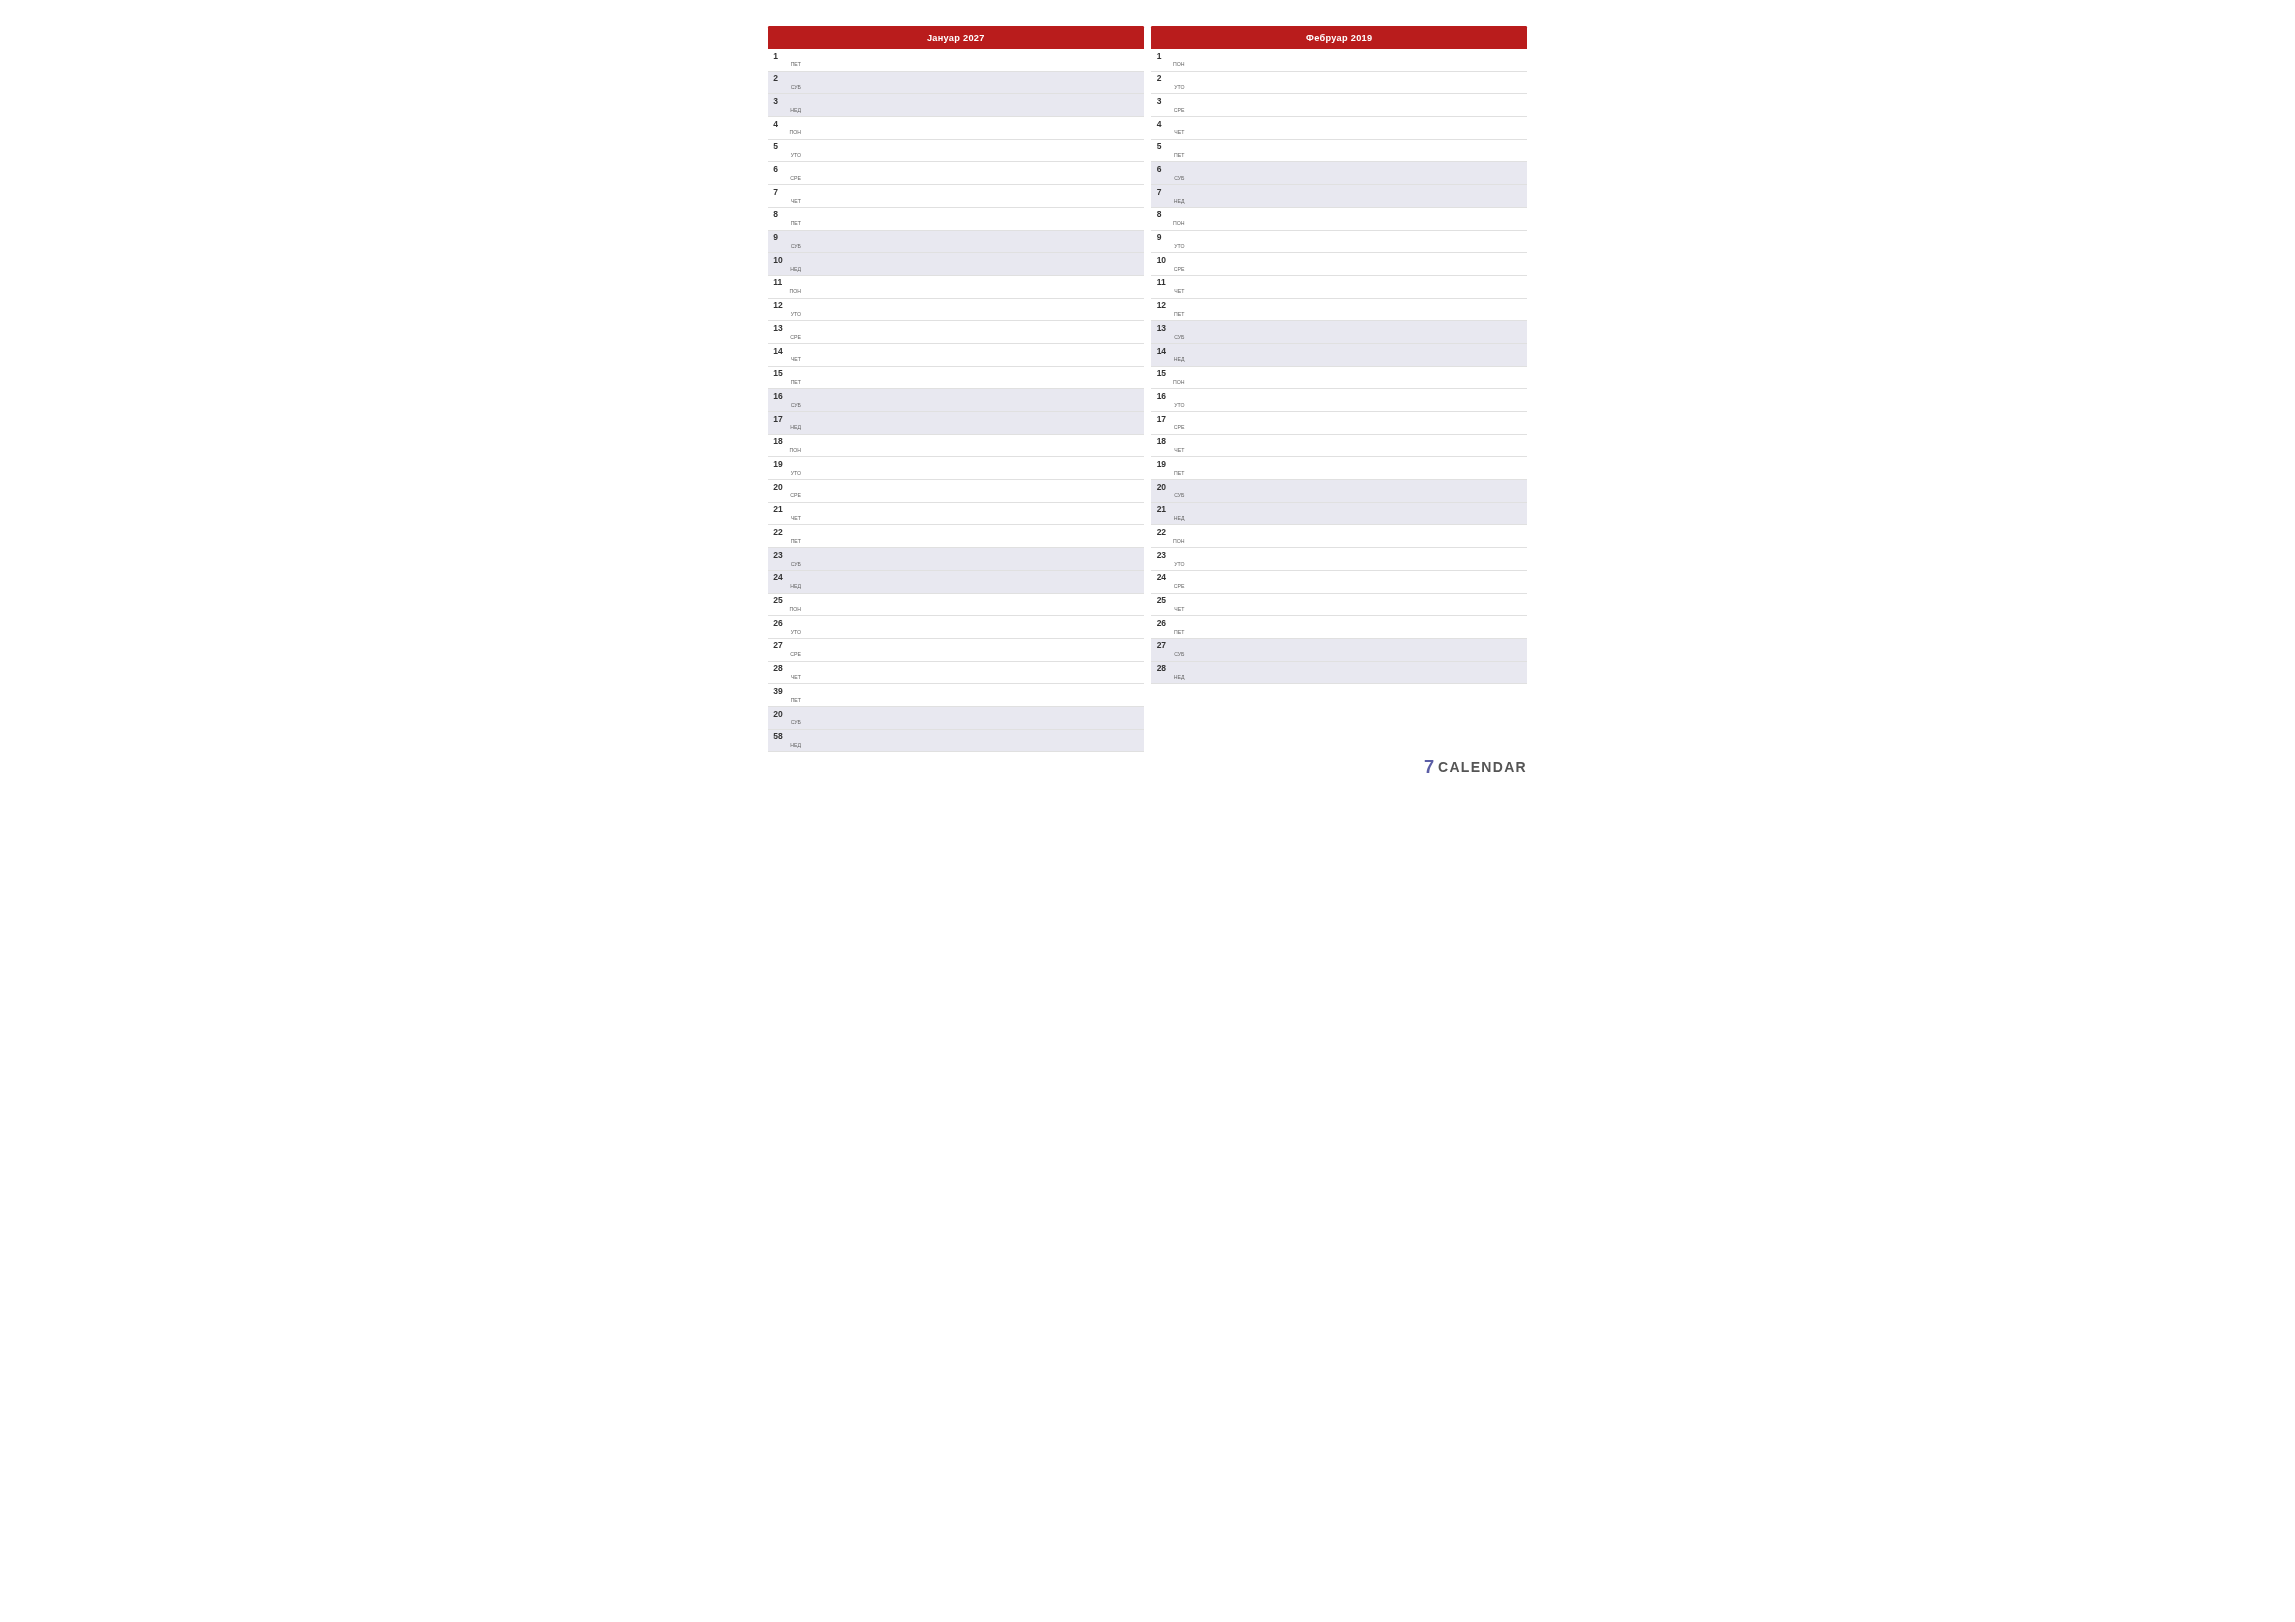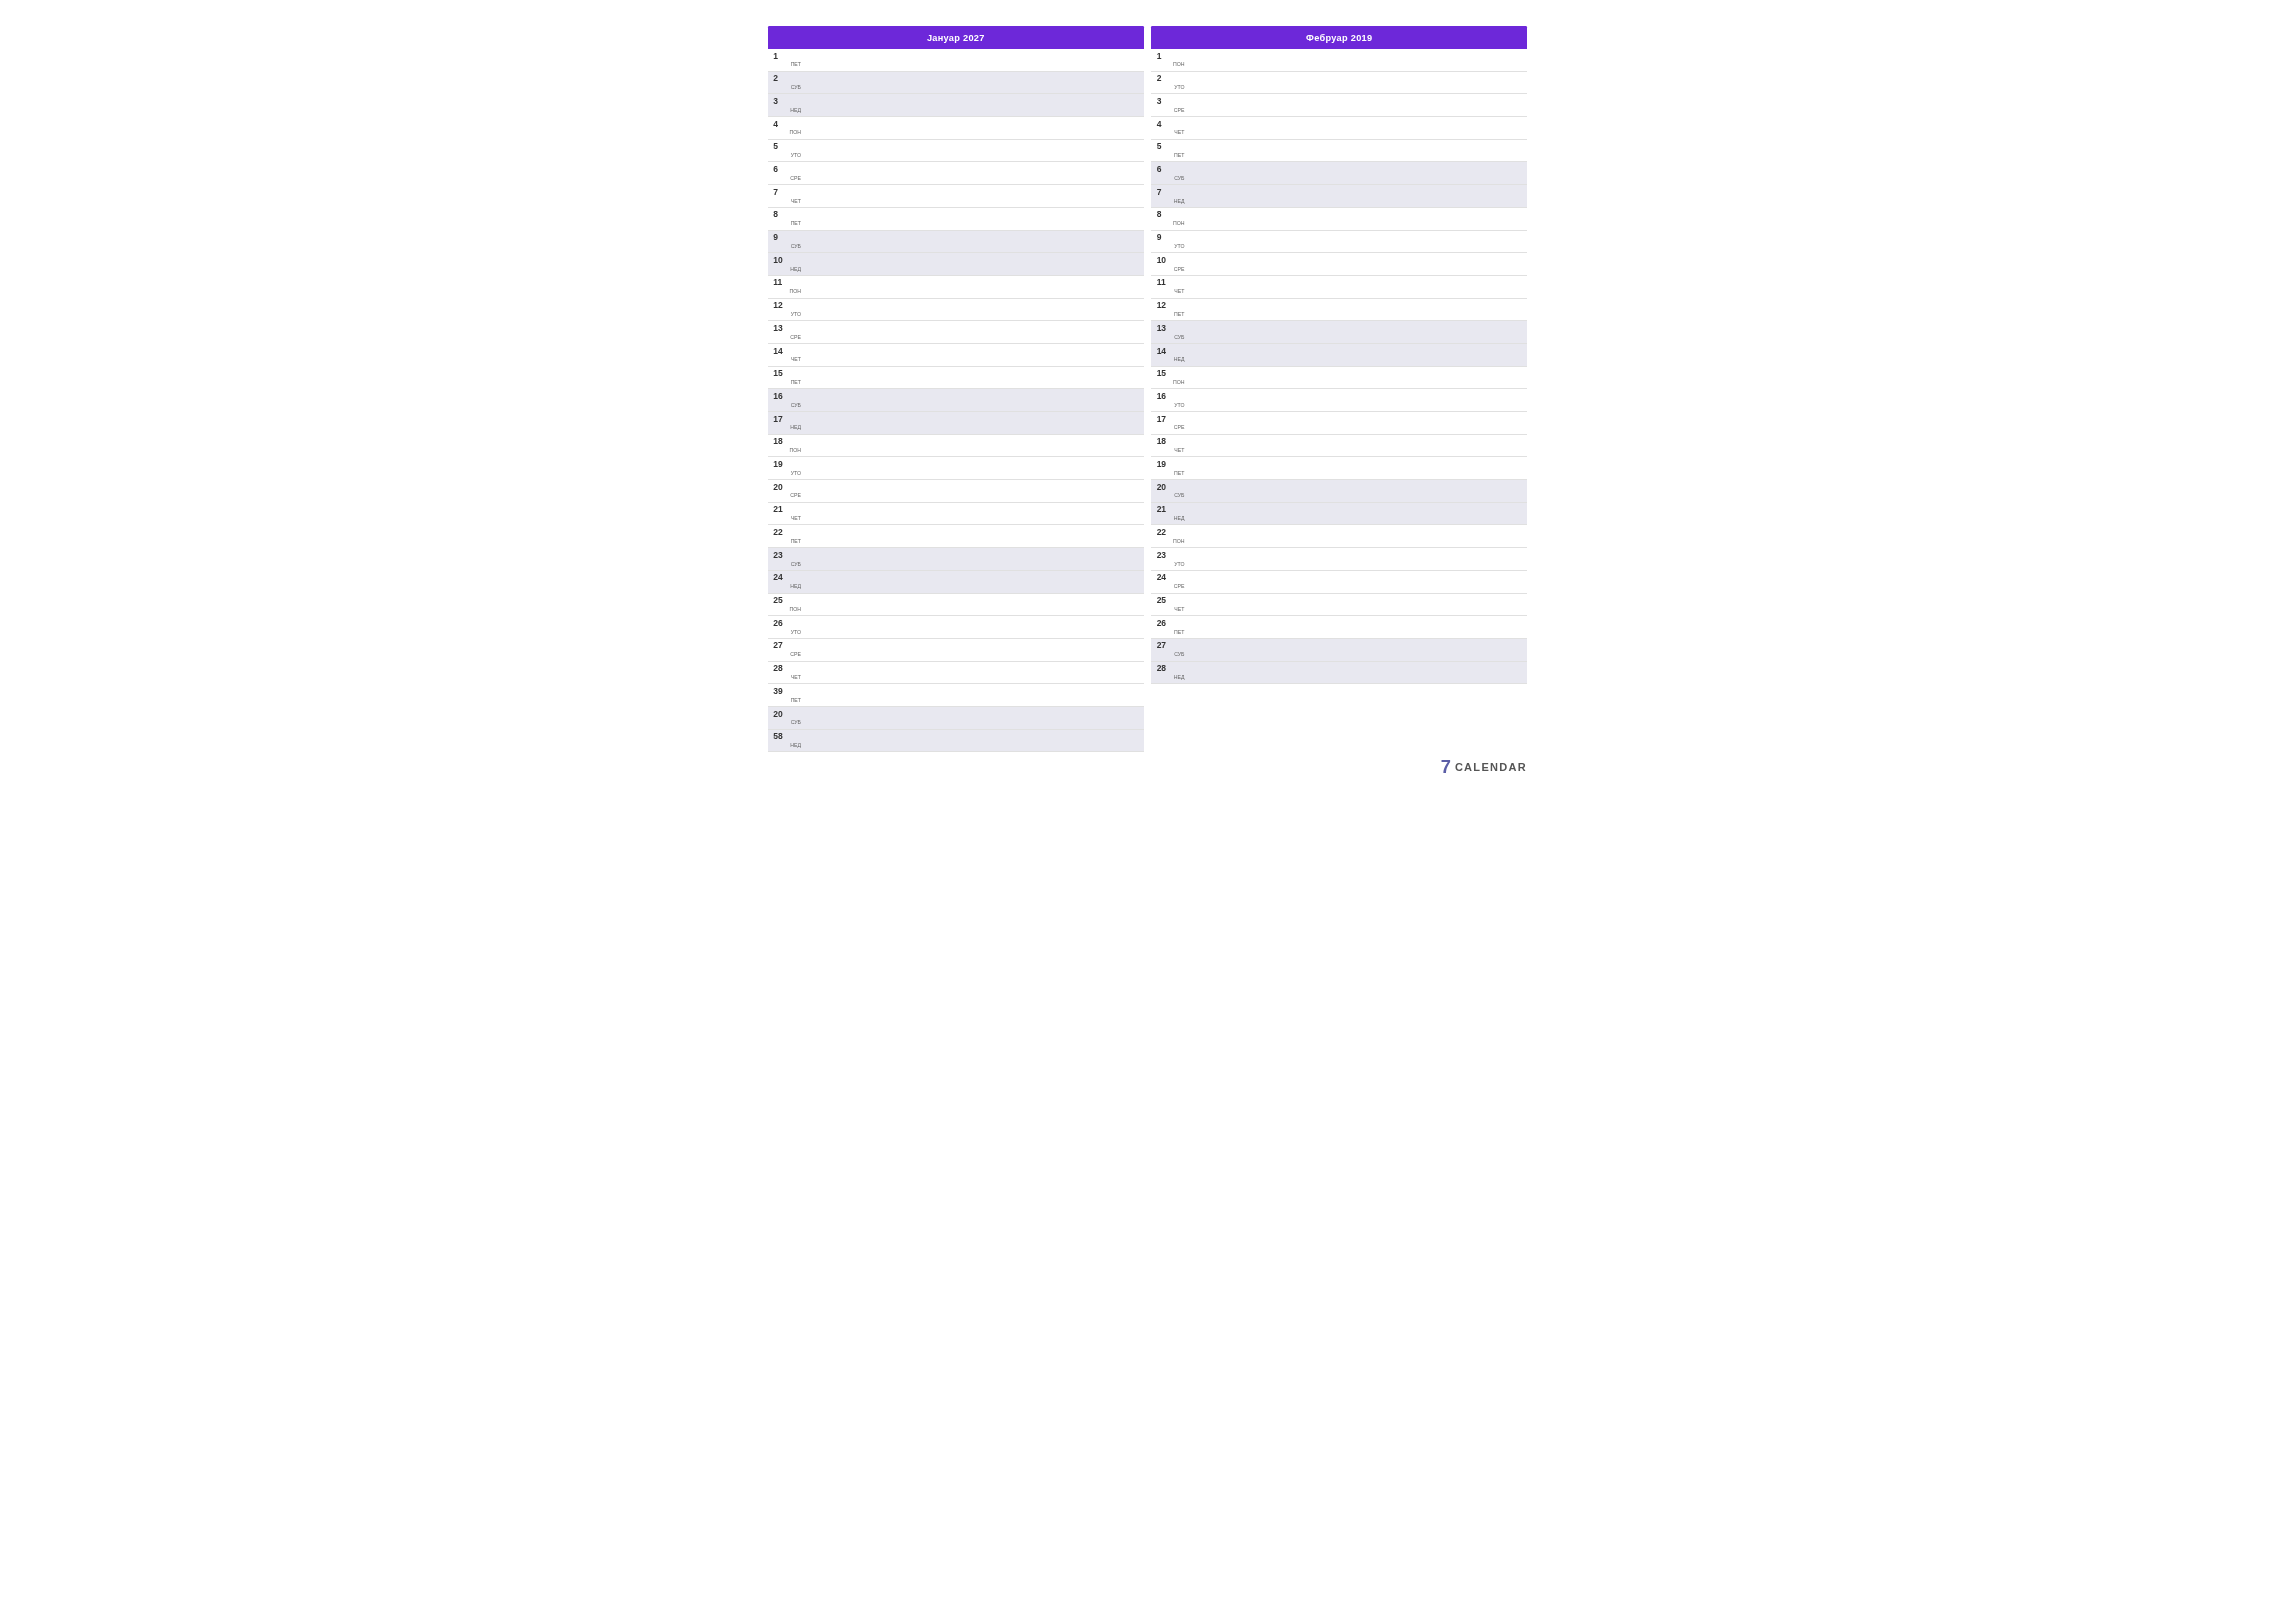--- a/index.html
+++ b/index.html
@@ -15,21 +15,21 @@
       padding: 13px;
     }
     .calendars-row {
       display: flex;
       gap: 7.9px;
     }
     .calendar-block {
       flex: 1;
     }
     .calendar-header {
-      background: #6d28d9;
+      background: #b91c1c;
       color: #fff;
       text-align: center;
       padding: 6.5px 0;
       font-size: 9.2px;
       font-weight: bold;
       border-radius: 1.3px 1.3px 0 0;
       letter-spacing: 0.3px;
     }
     .day-row {
       display: flex;
@@ -77,21 +77,21 @@
       padding: 5.2px 0 2.6px 0;
       gap: 3.9px;
     }
     .logo-number {
       font-size: 18.3px;
       font-weight: bold;
       color: #5b5ea6;
       line-height: 1;
     }
     .logo-text {
-      font-size: 11px;
+      font-size: 14px;
       font-weight: bold;
       color: #555;
       letter-spacing: 1.3px;
     }
   </style>
 </head>
 <body>
 
 <div class="page">
   <div class="calendars-row">

